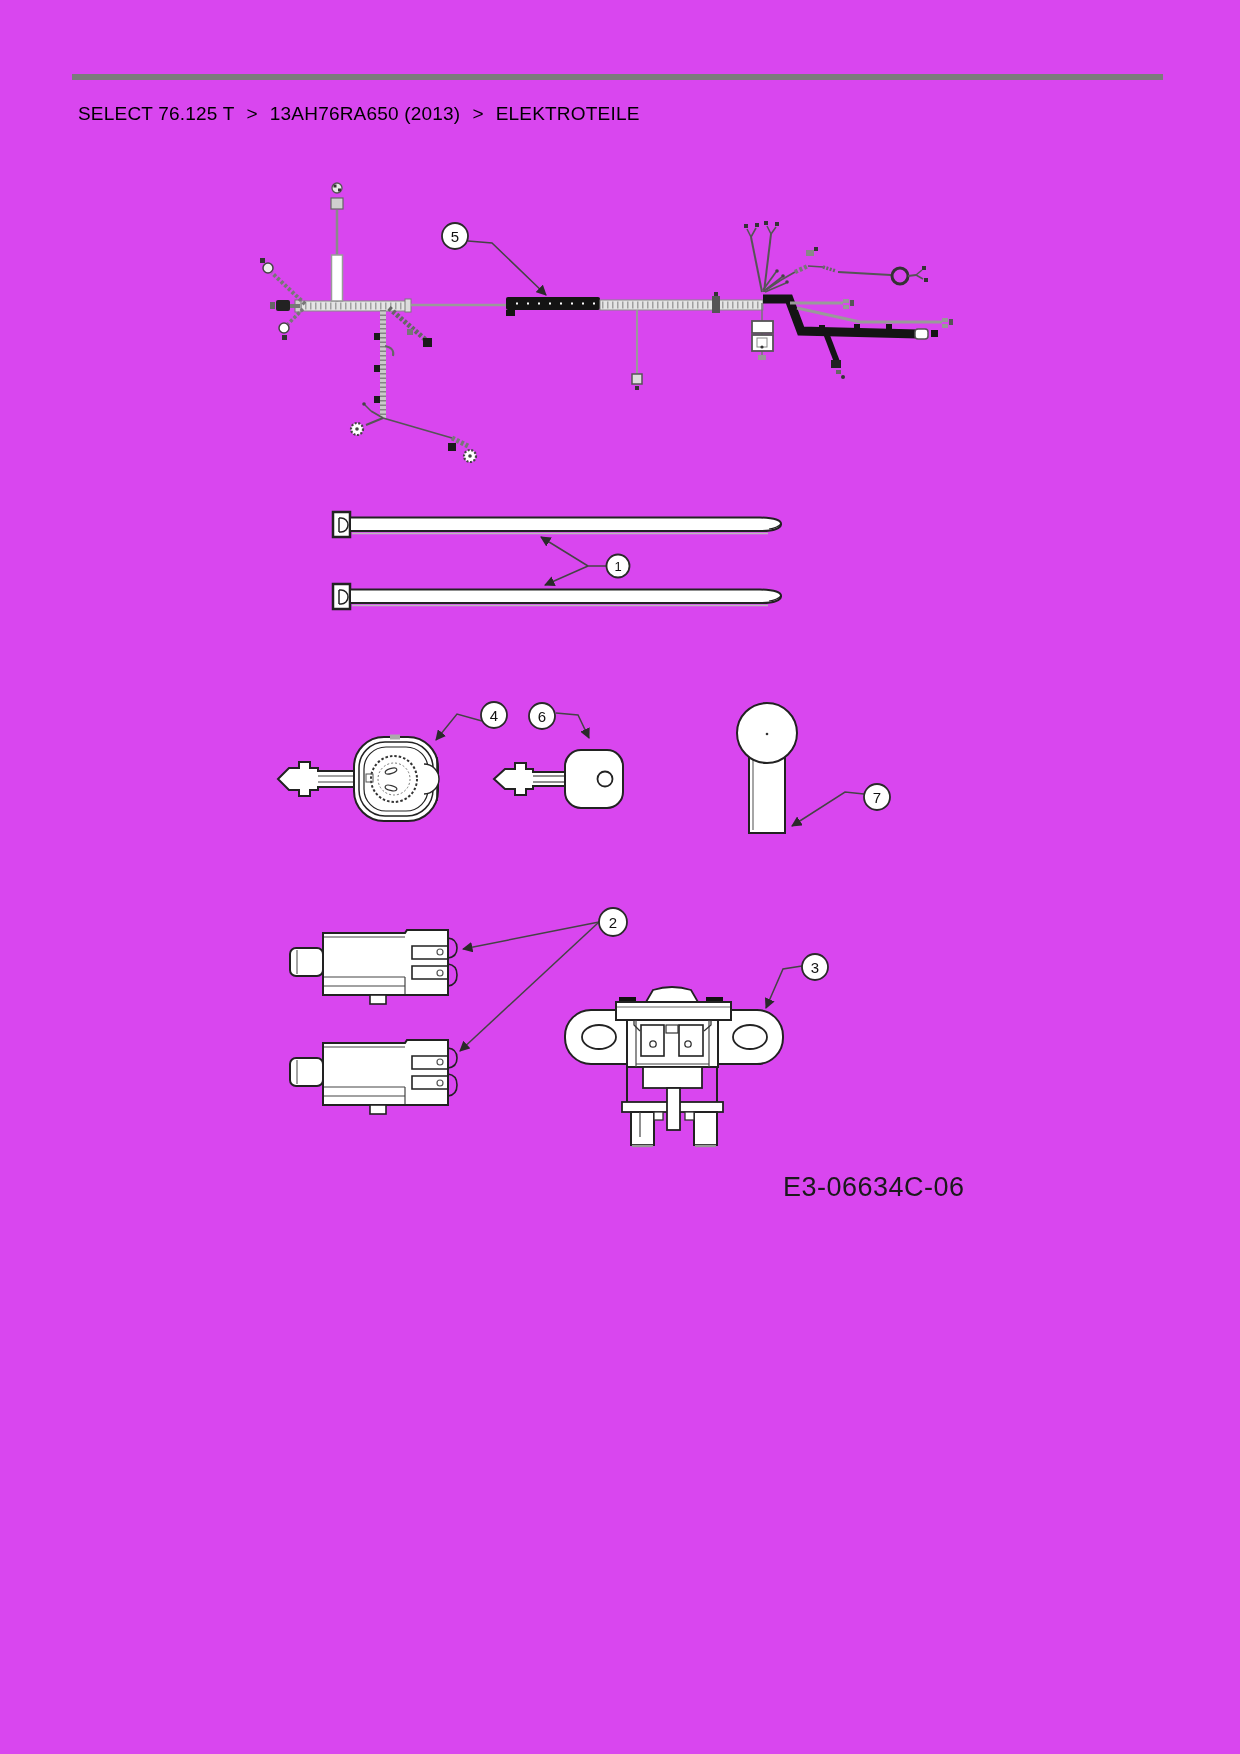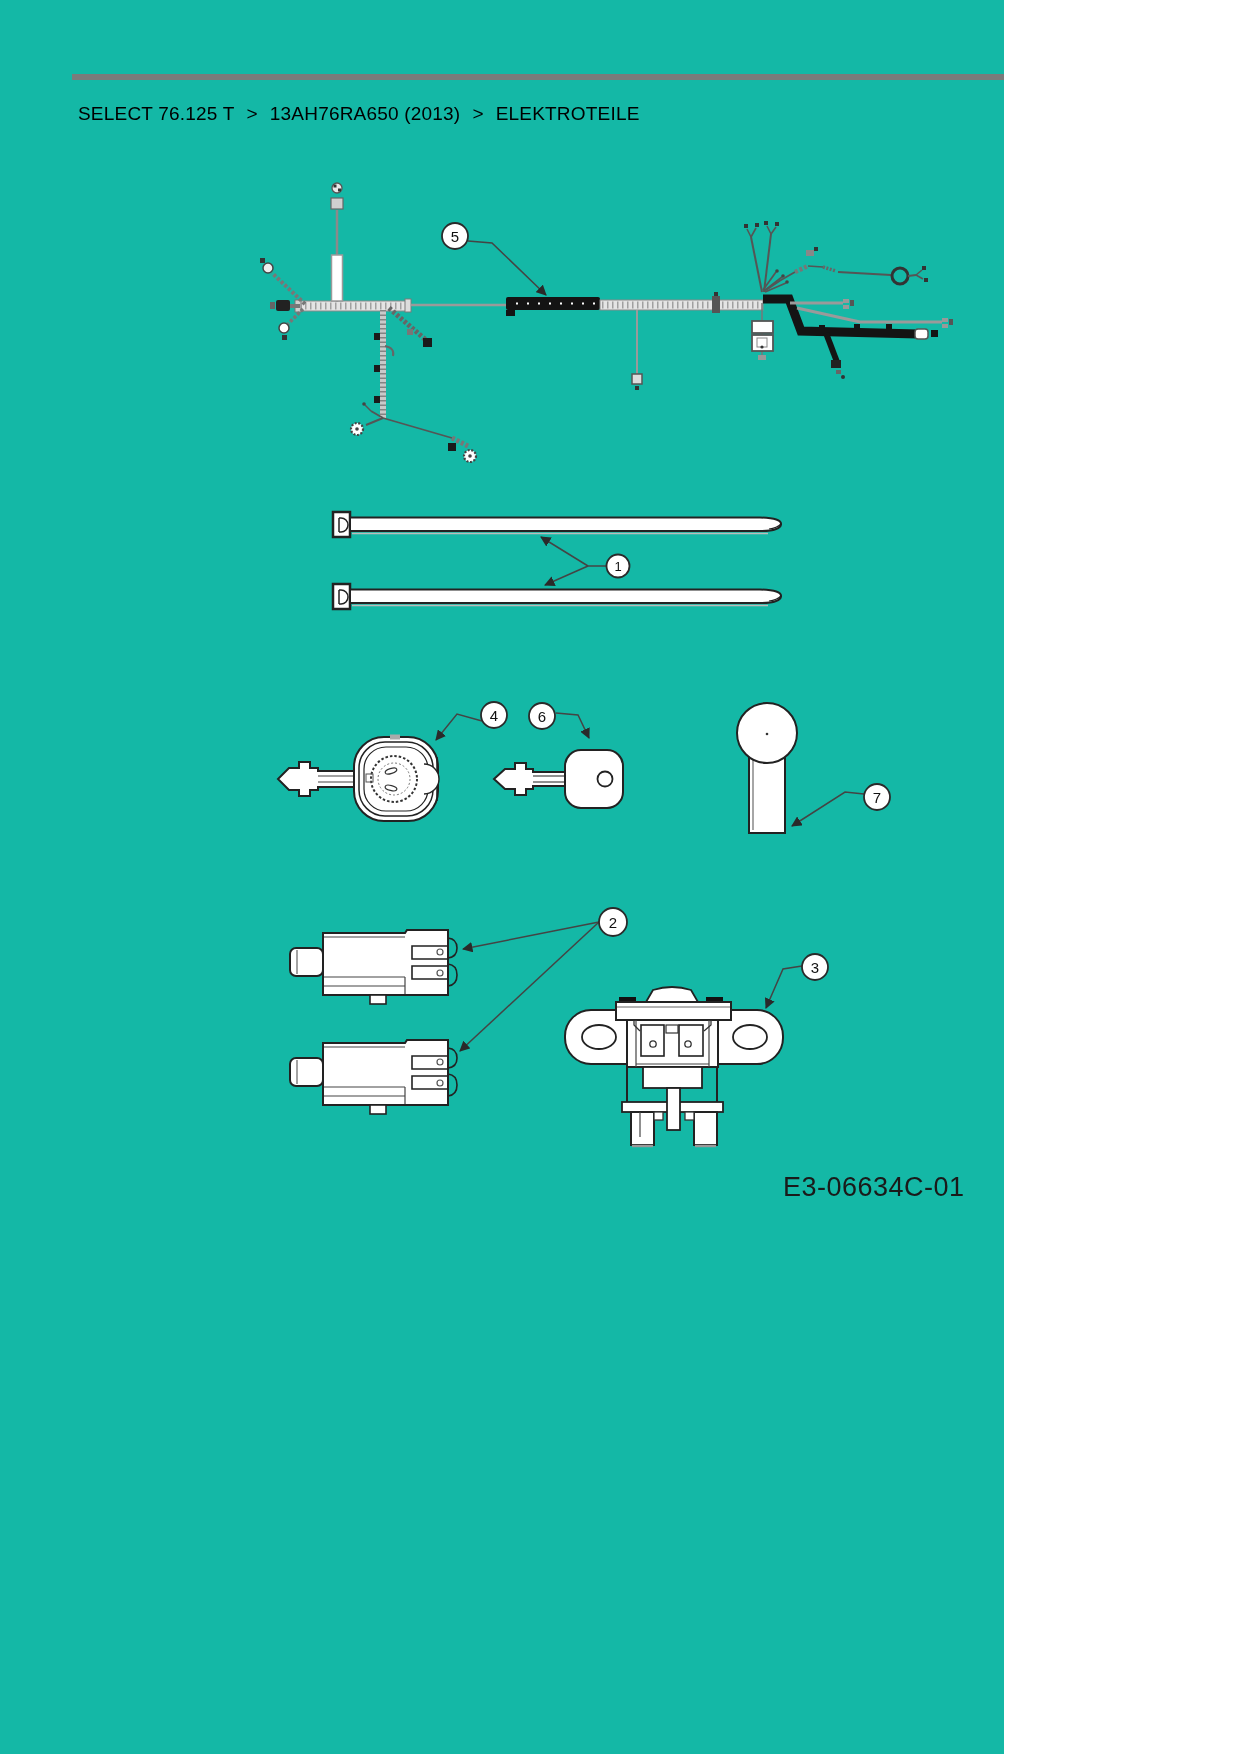--- a/index.html
+++ b/index.html
@@ -1,21 +1,21 @@
 <!DOCTYPE html>
 <html style="--rule: #7b7b7b; --ink: #1c1c1c;"><head>
 <meta charset="utf-8">
 <style>
   :root{
     --rule:#7b7b7b;
     --ink:#1c1c1c;
   }
   html,body{margin:0;padding:0;background:#fff;}
   .page{
-    position:relative;width:1004px;height:1754px;background:#14b8a6;overflow:hidden;
+    position:relative;width:1240px;height:1754px;background:#d946ef;overflow:hidden;
     font-family:"Liberation Sans", sans-serif;color:#000;
   }
   .top-rule{
     position:absolute;left:72px;top:74px;width:1091px;height:6px;background:var(--rule);
   }
   .breadcrumb{
     position:absolute;left:78px;top:103px;font-size:19px;color:#000;white-space:nowrap;
     letter-spacing:0.2px;
   }
   .breadcrumb .sep{margin:0 12px;}
@@ -303,15 +303,15 @@
       <line x1="695" y1="1146" x2="716" y2="1146" stroke="#999" stroke-width="2.5"></line>
     </g>
 
     <g>
       <path d="M802,966 L783,969 L766,1008" stroke="#444" stroke-width="1.5" fill="none" marker-end="url(#arr)"></path>
       <circle cx="815" cy="967" r="13" fill="#fff" stroke="#2a2a2a" stroke-width="1.8"></circle>
       <text x="815" y="967" text-anchor="middle" dominant-baseline="central" font-size="15">3</text>
     </g>
   </svg>
 
-  <div class="drawing-number">E3-06634C-01</div>
+  <div class="drawing-number">E3-06634C-06</div>
 
 </div>
 
 </body></html>

